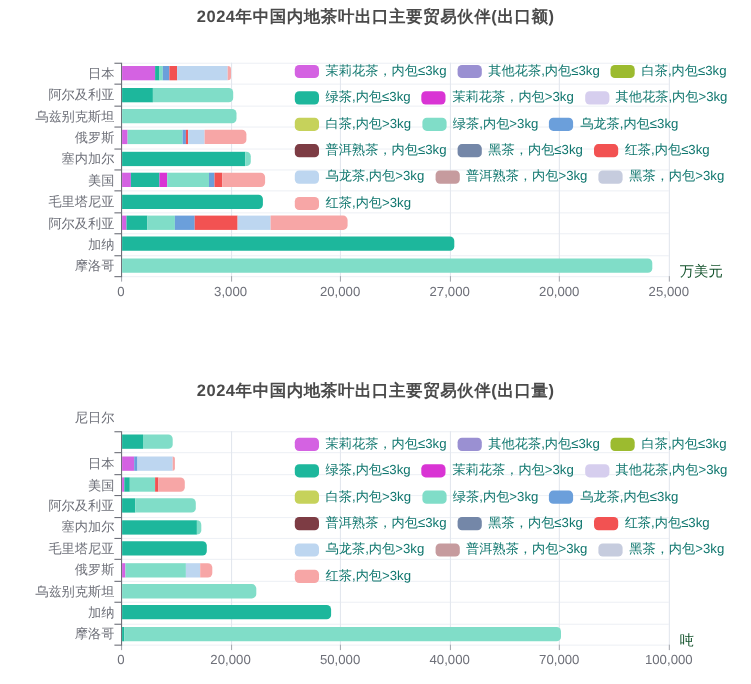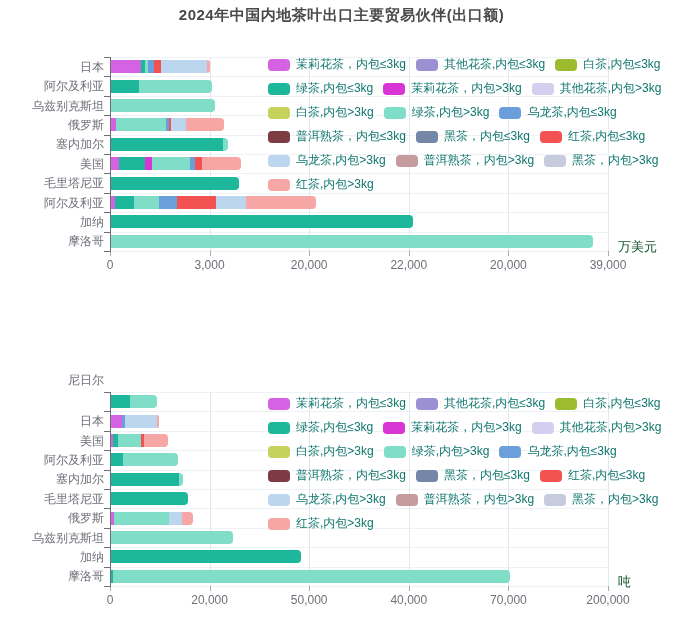--- a/index.html
+++ b/index.html
@@ -28,20 +28,21 @@
   .legend-item{display:flex;align-items:center;gap:6px;cursor:pointer;}
   .legend-swatch{width:22px;height:12px;border-radius:4px;flex:none;}
   .legend-label{font-size:12px;color:#0f766e;line-height:13px;white-space:nowrap;}
   .unit-label{position:absolute;font-size:13px;color:#14532d;white-space:nowrap;}
 </style>
 </head>
 <body>
 
 <div class="stage" id="stage">
   <div class="chart-title" id="title-0" style="top: 6px;">2024年中国内地茶叶出口主要贸易伙伴(出口额)</div>
+  <div class="chart-title" id="title-1" style="top: 346px;">2024年中国内地茶叶出口主要贸易伙伴(出口量)</div>
   <div class="unit-label" id="unit-0" style="left: 618px; top: 238px;">万美元</div>
   <div class="unit-label" id="unit-1" style="left: 618px; top: 573px;">吨</div>
 <div class="hsplit" style="left: 110px; width: 498px; top: 57px;"></div>
     <div class="hsplit" style="left: 110px; width: 498px; top: 76.4px;"></div>
     <div class="hsplit" style="left: 110px; width: 498px; top: 95.8px;"></div>
     <div class="hsplit" style="left: 110px; width: 498px; top: 115.2px;"></div>
     <div class="hsplit" style="left: 110px; width: 498px; top: 134.6px;"></div>
     <div class="hsplit" style="left: 110px; width: 498px; top: 154px;"></div>
     <div class="hsplit" style="left: 110px; width: 498px; top: 173.4px;"></div>
     <div class="hsplit" style="left: 110px; width: 498px; top: 192.8px;"></div>
@@ -51,27 +52,27 @@
     <div class="xtick" style="left: 110px; top: 251px;"></div>
     <div class="xtick-label" style="left: 110px; top: 258px;">0</div>
     <div class="vgrid" style="left: 209.6px; top: 57px; height: 194px;"></div>
     <div class="xtick" style="left: 209.6px; top: 251px;"></div>
     <div class="xtick-label" style="left: 209.6px; top: 258px;">3,000</div>
     <div class="vgrid" style="left: 309.2px; top: 57px; height: 194px;"></div>
     <div class="xtick" style="left: 309.2px; top: 251px;"></div>
     <div class="xtick-label" style="left: 309.2px; top: 258px;">20,000</div>
     <div class="vgrid" style="left: 408.8px; top: 57px; height: 194px;"></div>
     <div class="xtick" style="left: 408.8px; top: 251px;"></div>
-    <div class="xtick-label" style="left: 408.8px; top: 258px;">22,000</div>
+    <div class="xtick-label" style="left: 408.8px; top: 258px;">27,000</div>
     <div class="vgrid" style="left: 508.4px; top: 57px; height: 194px;"></div>
     <div class="xtick" style="left: 508.4px; top: 251px;"></div>
     <div class="xtick-label" style="left: 508.4px; top: 258px;">20,000</div>
     <div class="vgrid" style="left: 608px; top: 57px; height: 194px;"></div>
     <div class="xtick" style="left: 608px; top: 251px;"></div>
-    <div class="xtick-label" style="left: 608px; top: 258px;">39,000</div>
+    <div class="xtick-label" style="left: 608px; top: 258px;">25,000</div>
     <div class="yaxis" style="left: 110px; top: 57px; height: 195px;"></div>
     <div class="ytick" style="left: 104px; top: 57px;"></div>
     <div class="ytick" style="left: 104px; top: 76.4px;"></div>
     <div class="ytick" style="left: 104px; top: 95.8px;"></div>
     <div class="ytick" style="left: 104px; top: 115.2px;"></div>
     <div class="ytick" style="left: 104px; top: 134.6px;"></div>
     <div class="ytick" style="left: 104px; top: 154px;"></div>
     <div class="ytick" style="left: 104px; top: 173.4px;"></div>
     <div class="ytick" style="left: 104px; top: 192.8px;"></div>
     <div class="ytick" style="left: 104px; top: 212.2px;"></div>
@@ -218,21 +219,21 @@
     <div class="xtick" style="left: 309.2px; top: 586px;"></div>
     <div class="xtick-label" style="left: 309.2px; top: 593px;">50,000</div>
     <div class="vgrid" style="left: 408.8px; top: 392px; height: 194px;"></div>
     <div class="xtick" style="left: 408.8px; top: 586px;"></div>
     <div class="xtick-label" style="left: 408.8px; top: 593px;">40,000</div>
     <div class="vgrid" style="left: 508.4px; top: 392px; height: 194px;"></div>
     <div class="xtick" style="left: 508.4px; top: 586px;"></div>
     <div class="xtick-label" style="left: 508.4px; top: 593px;">70,000</div>
     <div class="vgrid" style="left: 608px; top: 392px; height: 194px;"></div>
     <div class="xtick" style="left: 608px; top: 586px;"></div>
-    <div class="xtick-label" style="left: 608px; top: 593px;">200,000</div>
+    <div class="xtick-label" style="left: 608px; top: 593px;">100,000</div>
     <div class="yaxis" style="left: 110px; top: 392px; height: 195px;"></div>
     <div class="ytick" style="left: 104px; top: 392px;"></div>
     <div class="ytick" style="left: 104px; top: 411.4px;"></div>
     <div class="ytick" style="left: 104px; top: 430.8px;"></div>
     <div class="ytick" style="left: 104px; top: 450.2px;"></div>
     <div class="ytick" style="left: 104px; top: 469.6px;"></div>
     <div class="ytick" style="left: 104px; top: 489px;"></div>
     <div class="ytick" style="left: 104px; top: 508.4px;"></div>
     <div class="ytick" style="left: 104px; top: 527.8px;"></div>
     <div class="ytick" style="left: 104px; top: 547.2px;"></div>

